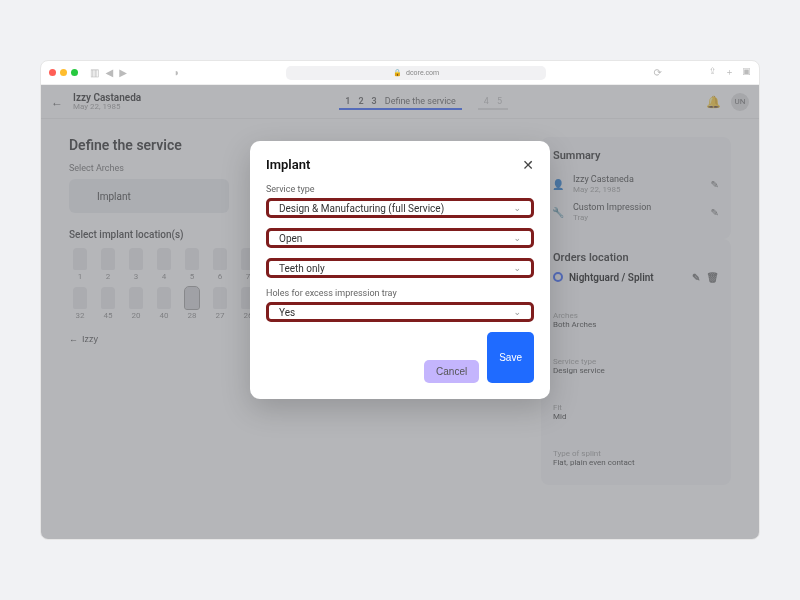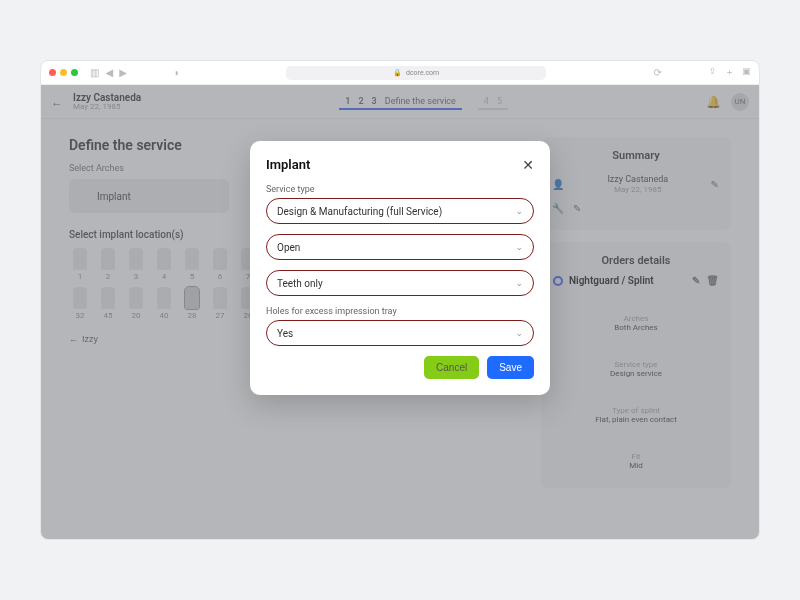--- a/index.html
+++ b/index.html
@@ -94,21 +94,21 @@
   .tooth .shape {
     width:14px; height:22px; background:#e8e8ea; border-radius:4px 4px 2px 2px;
     margin-bottom:2px;
   }
   .tooth.sel .shape { background:#d0d0d4; outline:1px solid #999; }
   .btn-back {
     margin-top:14px; font-size:9px; color:#444; background:none; border:none;
     display:flex; align-items:center; gap:4px; cursor:pointer;
   }
 
-  .side { width: 190px; display:flex; flex-direction:column; gap:12px;text-align:center;}
+  .side { width: 190px; display:flex; flex-direction:column; }
   .panel {
     background:#f6f7f8; border-radius:8px; padding:12px;
   }
   .panel h3 { font-size:11px; font-weight:600; margin-bottom:8px; color:#222;}
   .sumrow { display:flex; align-items:center; gap:8px; padding:4px 0; font-size:9px; color:#333;}
   .sumrow .lbl { line-height:1.2; flex:1;}
   .sumrow .lbl .sub { font-size:8px; color:#999;}
   .edit { font-size:10px; color:#666; cursor:pointer;}
   .sumicon { width:12px; height:12px; display:flex;align-items:center;justify-content:center; font-size:10px; color:#666;}
   .order-head { display:flex; align-items:center; gap:6px; font-size:10px; font-weight:600; margin:6px 0;}
@@ -125,28 +125,28 @@
   }
   .modal {
     width: 300px; background:#fff; border-radius:10px; padding:16px;
     box-shadow: 0 10px 30px rgba(0,0,0,.18);
   }
   .modal-head { display:flex; align-items:center; margin-bottom:12px;}
   .modal-head h4 { font-size:13px; font-weight:600; flex:1; color:#111;}
   .close { font-size:14px; color:#444; cursor:pointer; line-height:1;}
   .field-label { font-size:9px; color:#666; margin-bottom:4px;}
   .select-box {
-    width:100%; height:26px; border:1px solid #7f1d1d; border-radius:13px;
+    width:100%; height:20px; border:3px solid #7f1d1d; border-radius:5px;
     font-size:10px; color:#333; display:flex; align-items:center; padding:0 10px;
     margin-bottom:10px; position:relative; cursor:pointer;
   }
   .chev { margin-left:auto; font-size:9px; color:#999;}
   .modal-actions { display:flex; justify-content:flex-end; gap:8px; margin-top:6px;}
   .btn { font-size:10px; padding:6px 12px; border-radius:5px; border:none; cursor:pointer;}
-  .btn.cancel { background:#84cc16; color:#555;}
+  .btn.cancel { background:#c4b5fd; color:#555;margin-top:28px;}
   .btn.save { background:#1f6bff; color:#fff; font-weight:500;}
   .sicon { color:#bbb; font-size:10px;}
 </style>
 </head>
 <body>
 
 <div class="frame">
 
   <div class="browser-chrome">
     <div class="traffic">
@@ -276,50 +276,54 @@
             <div class="sumrow">
               <div class="sumicon">👤</div>
               <div class="lbl">
                 <div>Izzy Castaneda</div>
                 <div class="sub">May 22, 1985</div>
               </div>
               <span class="edit">✎</span>
             </div>
             <div class="sumrow">
               <div class="sumicon">🔧</div>
+              <div class="lbl">
+                <div>Custom Impression</div>
+                <div class="sub">Tray</div>
+              </div>
               <span class="edit">✎</span>
             </div>
           </div>
       </div>
       <div class="panel">
-        <h3>Orders details</h3>
+        <h3>Orders location</h3>
         <div class="order-head">
           <span class="radio"></span>
           <span>Nightguard / Splint</span>
           <span class="ord-actions">
             <span class="edit">✎</span>
             <span class="edit">🗑</span>
           </span>
         </div>
         <div id="order-kv">
             <div class="kv">
               <div class="k">Arches</div>
               <div class="v">Both Arches</div>
             </div>
             <div class="kv">
               <div class="k">Service type</div>
               <div class="v">Design service</div>
             </div>
             <div class="kv">
+              <div class="k">Fit</div>
+              <div class="v">Mid</div>
+            </div>
+            <div class="kv">
               <div class="k">Type of splint</div>
               <div class="v">Flat, plain even contact</div>
-            </div>
-            <div class="kv">
-              <div class="k">Fit</div>
-              <div class="v">Mid</div>
             </div>
           </div>
       </div>
     </div>
   </div>
 
   <div class="scrim">
     <div class="modal">
       <div class="modal-head">
         <h4>Implant</h4>

